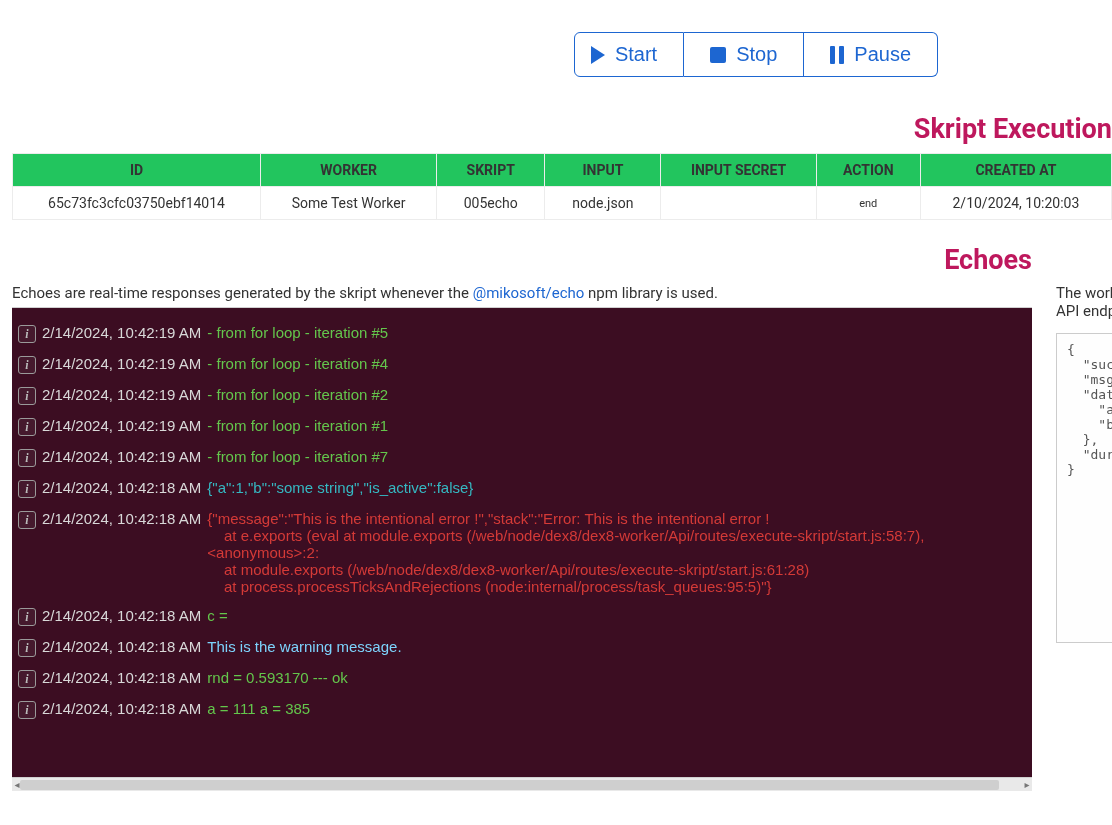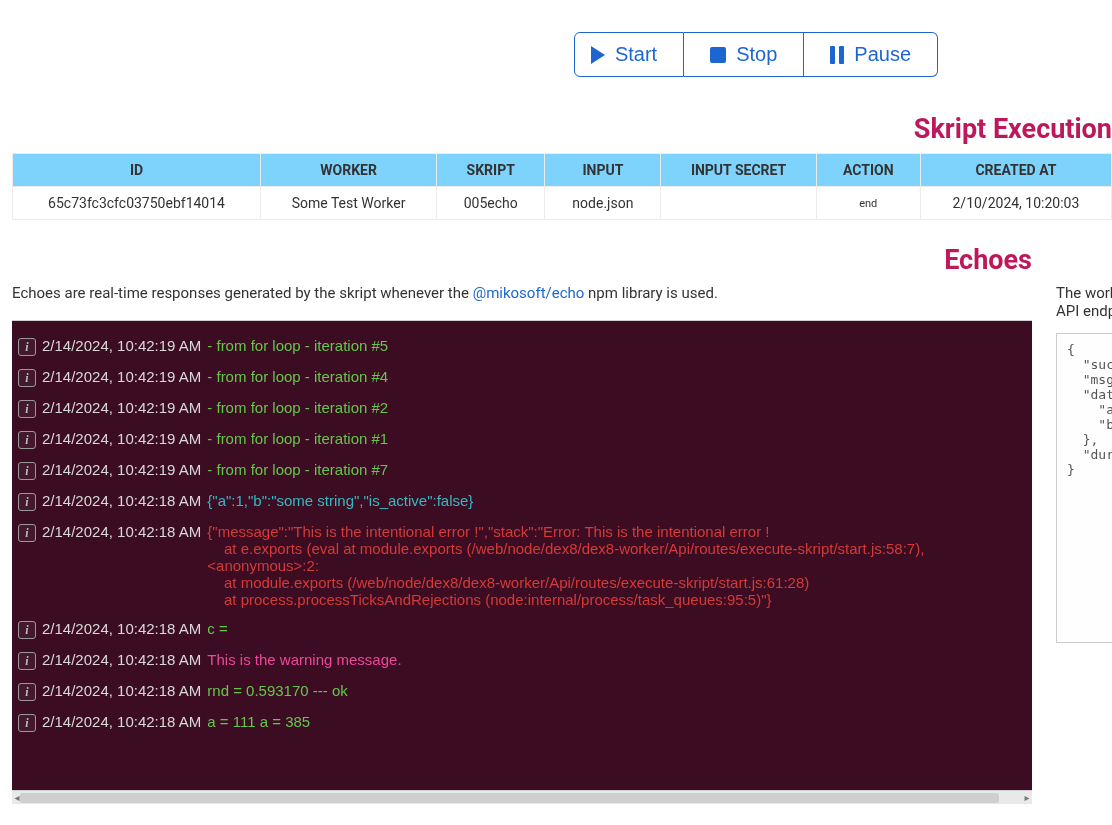--- a/index.html
+++ b/index.html
@@ -87,42 +87,42 @@
     font-size: 14px;
   }
   table.exec-table th,
   table.exec-table td {
     border: 1px solid #ececec;
     padding: 8px 20px;
     text-align: center;
     white-space: nowrap;
   }
   table.exec-table th {
-    background: #7dd3fc;
+    background: #22c55e;
     font-weight: 700;
     color: #333;
     font-size: 14px;
   }
   table.exec-table td.action-cell {
     font-size: 11px;
   }
 
   
   .lower {
     display: flex;
     gap: 24px;
     margin-left: 12px;
   }
   .left-col { flex: 0 0 1020px; }
   .right-col { flex: 0 0 300px; }
 
   .echoes-desc {
     font-size: 15px;
     color: #333;
-    margin: 6px 0 18px 0;
+    margin: 6px 0 5px 0;
   }
   .echoes-desc a { color: #1d66d1; text-decoration: none; }
 
   .console {
     background: #3c0d22;
     color: #ccc;
     font-family: Arial, sans-serif;
     font-size: 15px;
     padding: 10px 6px 24px 6px;
     height: 470px;
@@ -151,21 +151,21 @@
     margin-top: 1px;
   }
   .log-ts {
     color: #d8d8d8;
     white-space: nowrap;
   }
   .log-msg { white-space: pre-wrap; }
   .msg-green  { color: #64c64c; }
   .msg-cyan   { color: #35b8c2; }
   .msg-red    { color: #d43a37; }
-  .msg-orange { color: #ec4899; }
+  .msg-orange { color: #7dd3fc; }
 
   
   .worker-desc {
     font-size: 15px;
     color: #333;
     margin: 6px 0 12px 0;
   }
   .worker-output {
     border: 1px solid #ccc;
     background: #fefefe;

